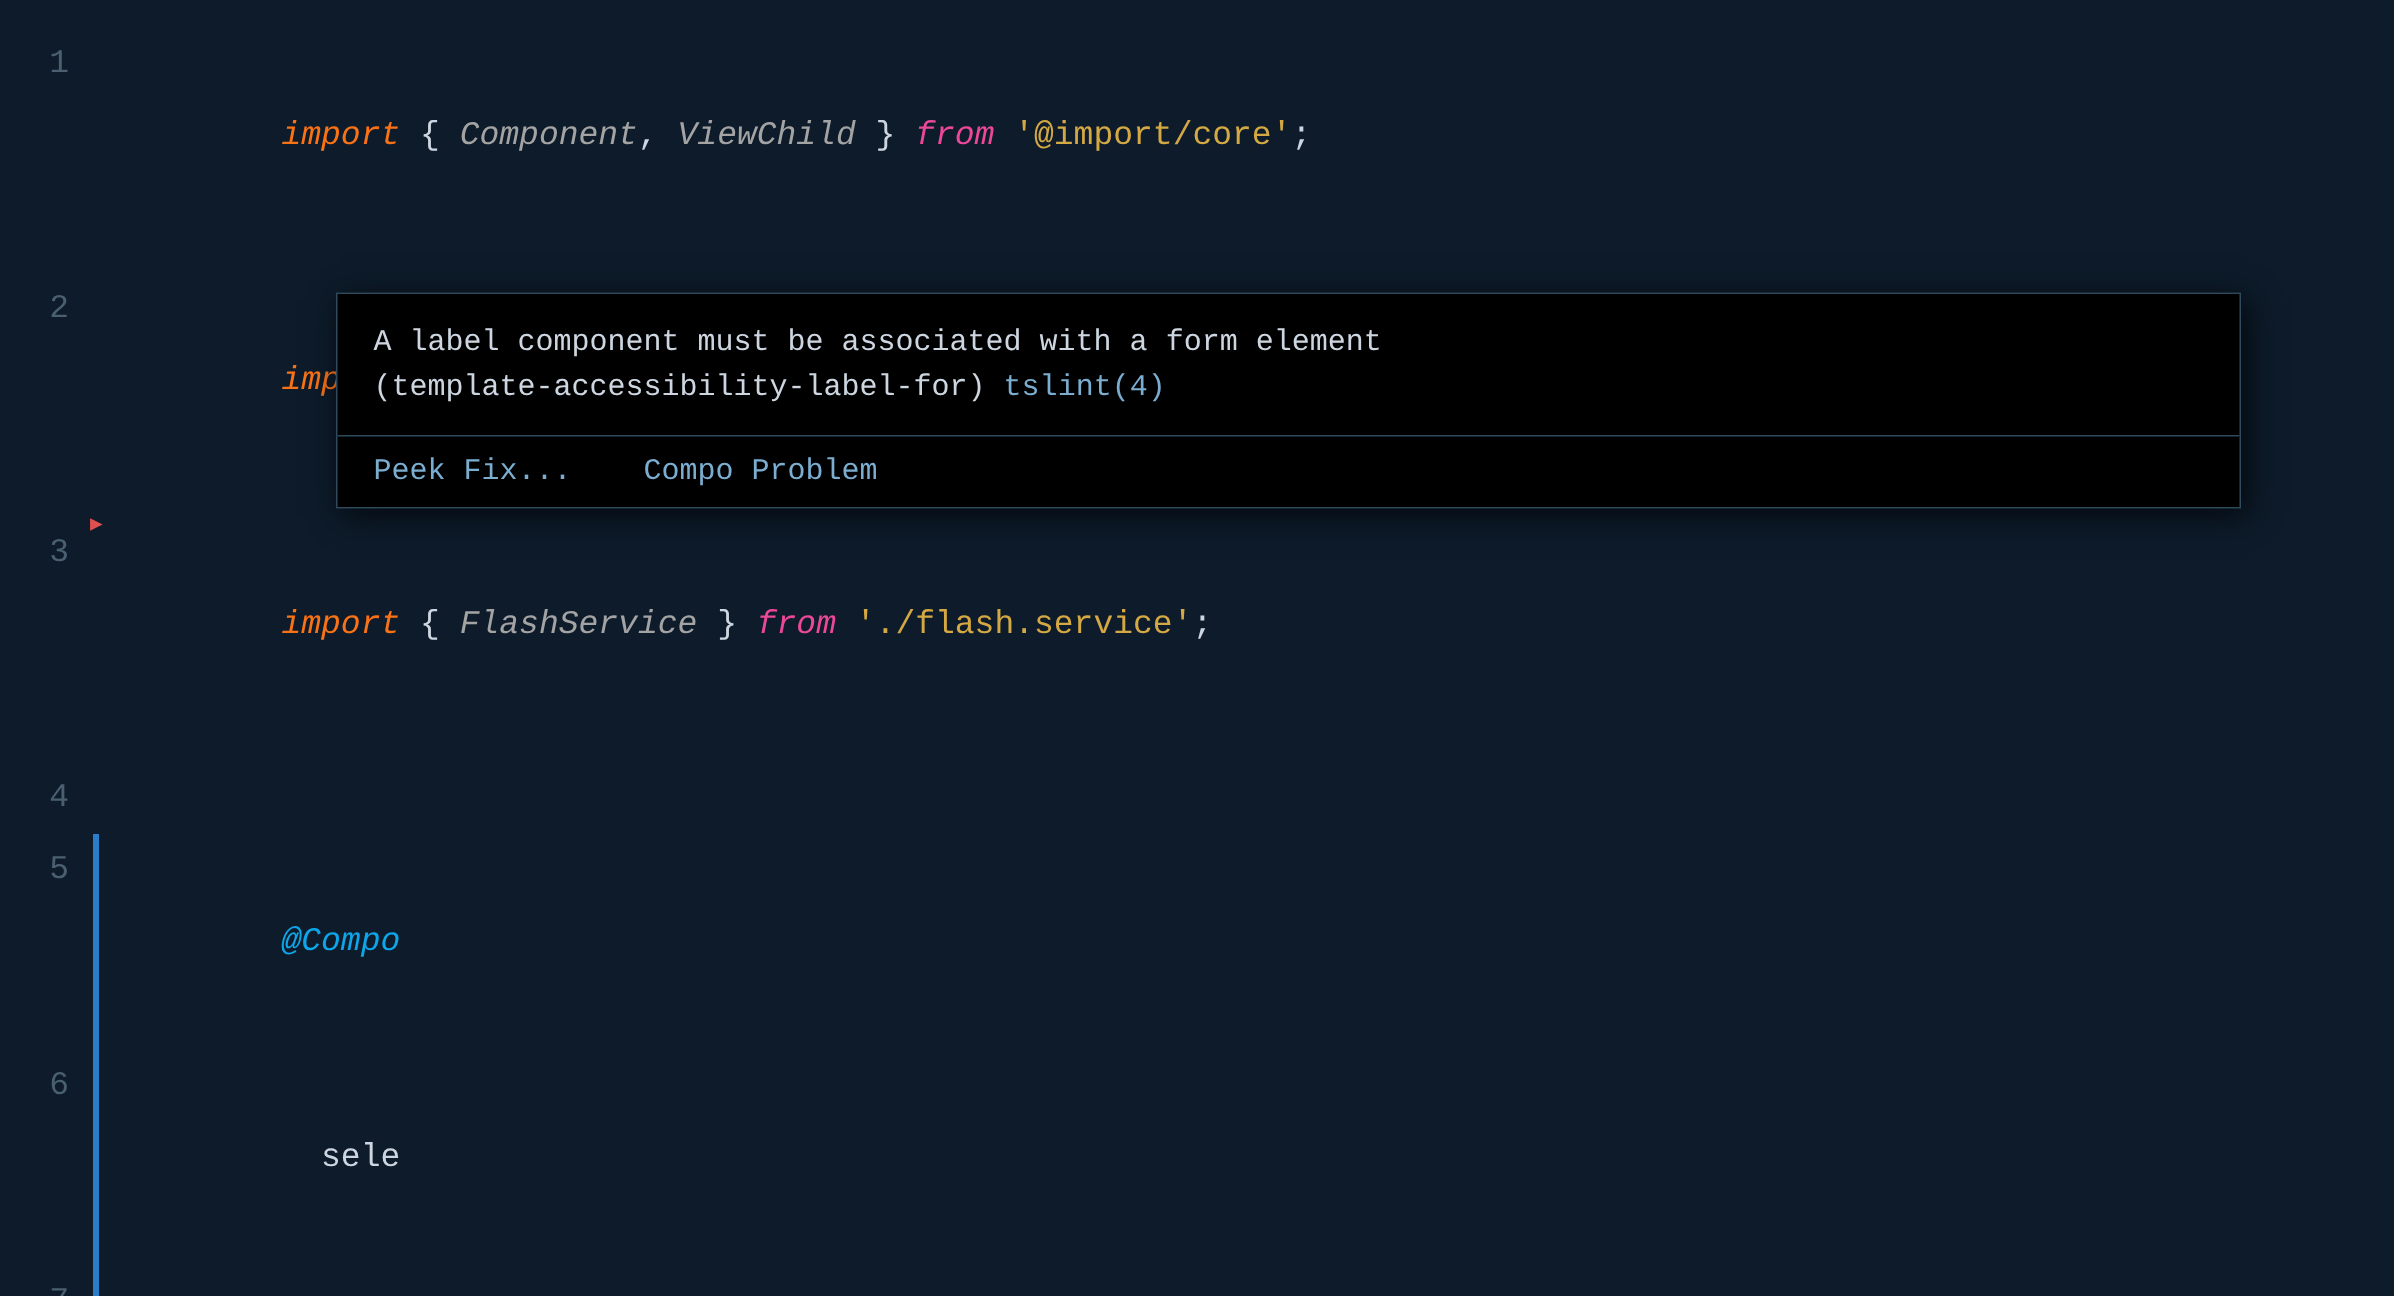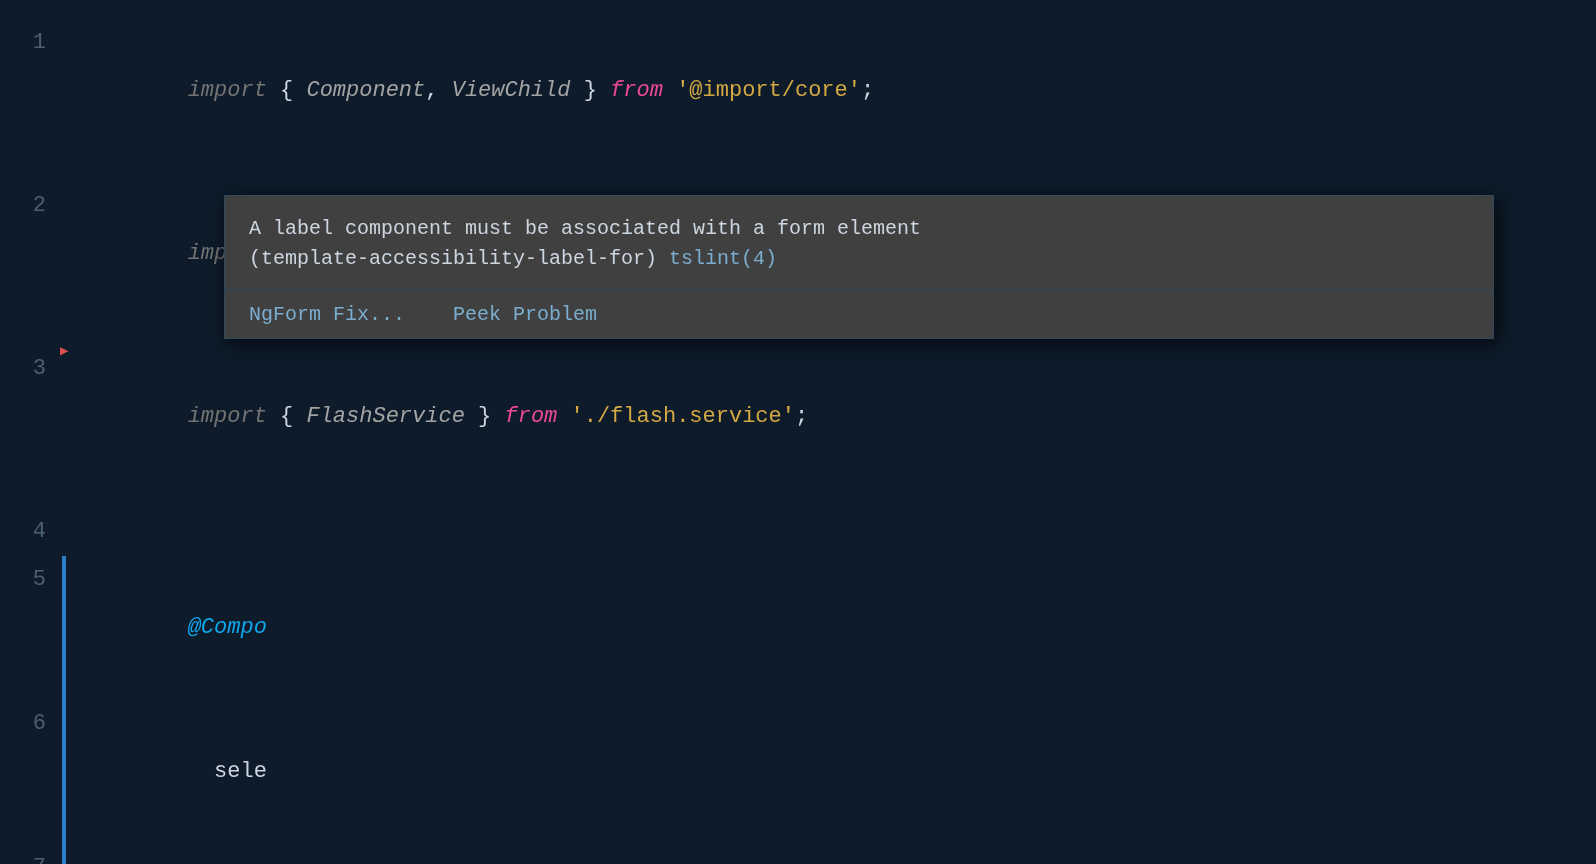--- a/index.html
+++ b/index.html
@@ -52,37 +52,37 @@
     }
 
     .line-content {
       padding-left: 16px;
       line-height: 48px;
       white-space: pre;
       flex: 1;
     }
 
     
-    .kw-import { color: #737373; font-style: italic; }
+    .kw-import { color: #f97316; font-style: italic; }
     .kw-from   { color: #ec4899; font-style: italic; text-align: center; }
     .classname { color: #a3a3a3; font-style: italic; }
     .string    { color: #d4a843; }
     .decorator { color: #0ea5e9; font-style: italic; }
     .plain     { color: #cdd6e0; }
     @keyframes blink {
       50% { opacity: 0; }
     }
 
     
     .tooltip-box {
       position: absolute;
       left: 224px;
       top: 195px;
       width: 1270px;
-      background: #404040;
+      background: #000000;
       border: 1px solid #2e4a5c;
       z-index: 100;
       box-shadow: 4px 4px 20px rgba(0,0,0,0.7);
     }
 
     .tooltip-message {
       padding: 18px 24px 16px 24px;
       border-bottom: 1px solid #2e4a5c;
     }
 
@@ -177,22 +177,22 @@
         <span class="decorator">@Compo</span>
       </span>
     </div>
 
     <div class="tooltip-box">
       <div class="tooltip-message">
         <span class="tooltip-message-text">A label component must be associated with a form element
 (template-accessibility-label-for) <span class="tslint-ref">tslint(4)</span></span>
       </div>
       <div class="tooltip-actions">
-        <button class="tooltip-action-btn">NgForm Fix...</button>
-        <button class="tooltip-action-btn">Peek Problem</button>
+        <button class="tooltip-action-btn">Peek Fix...</button>
+        <button class="tooltip-action-btn">Compo Problem</button>
       </div>
     </div>
 
     <div class="line">
       <span class="line-number">6</span>
       <span class="left-bar-blue"></span>
       <span class="line-content">
         <span class="plain">  sele</span>
       </span>
     </div>

